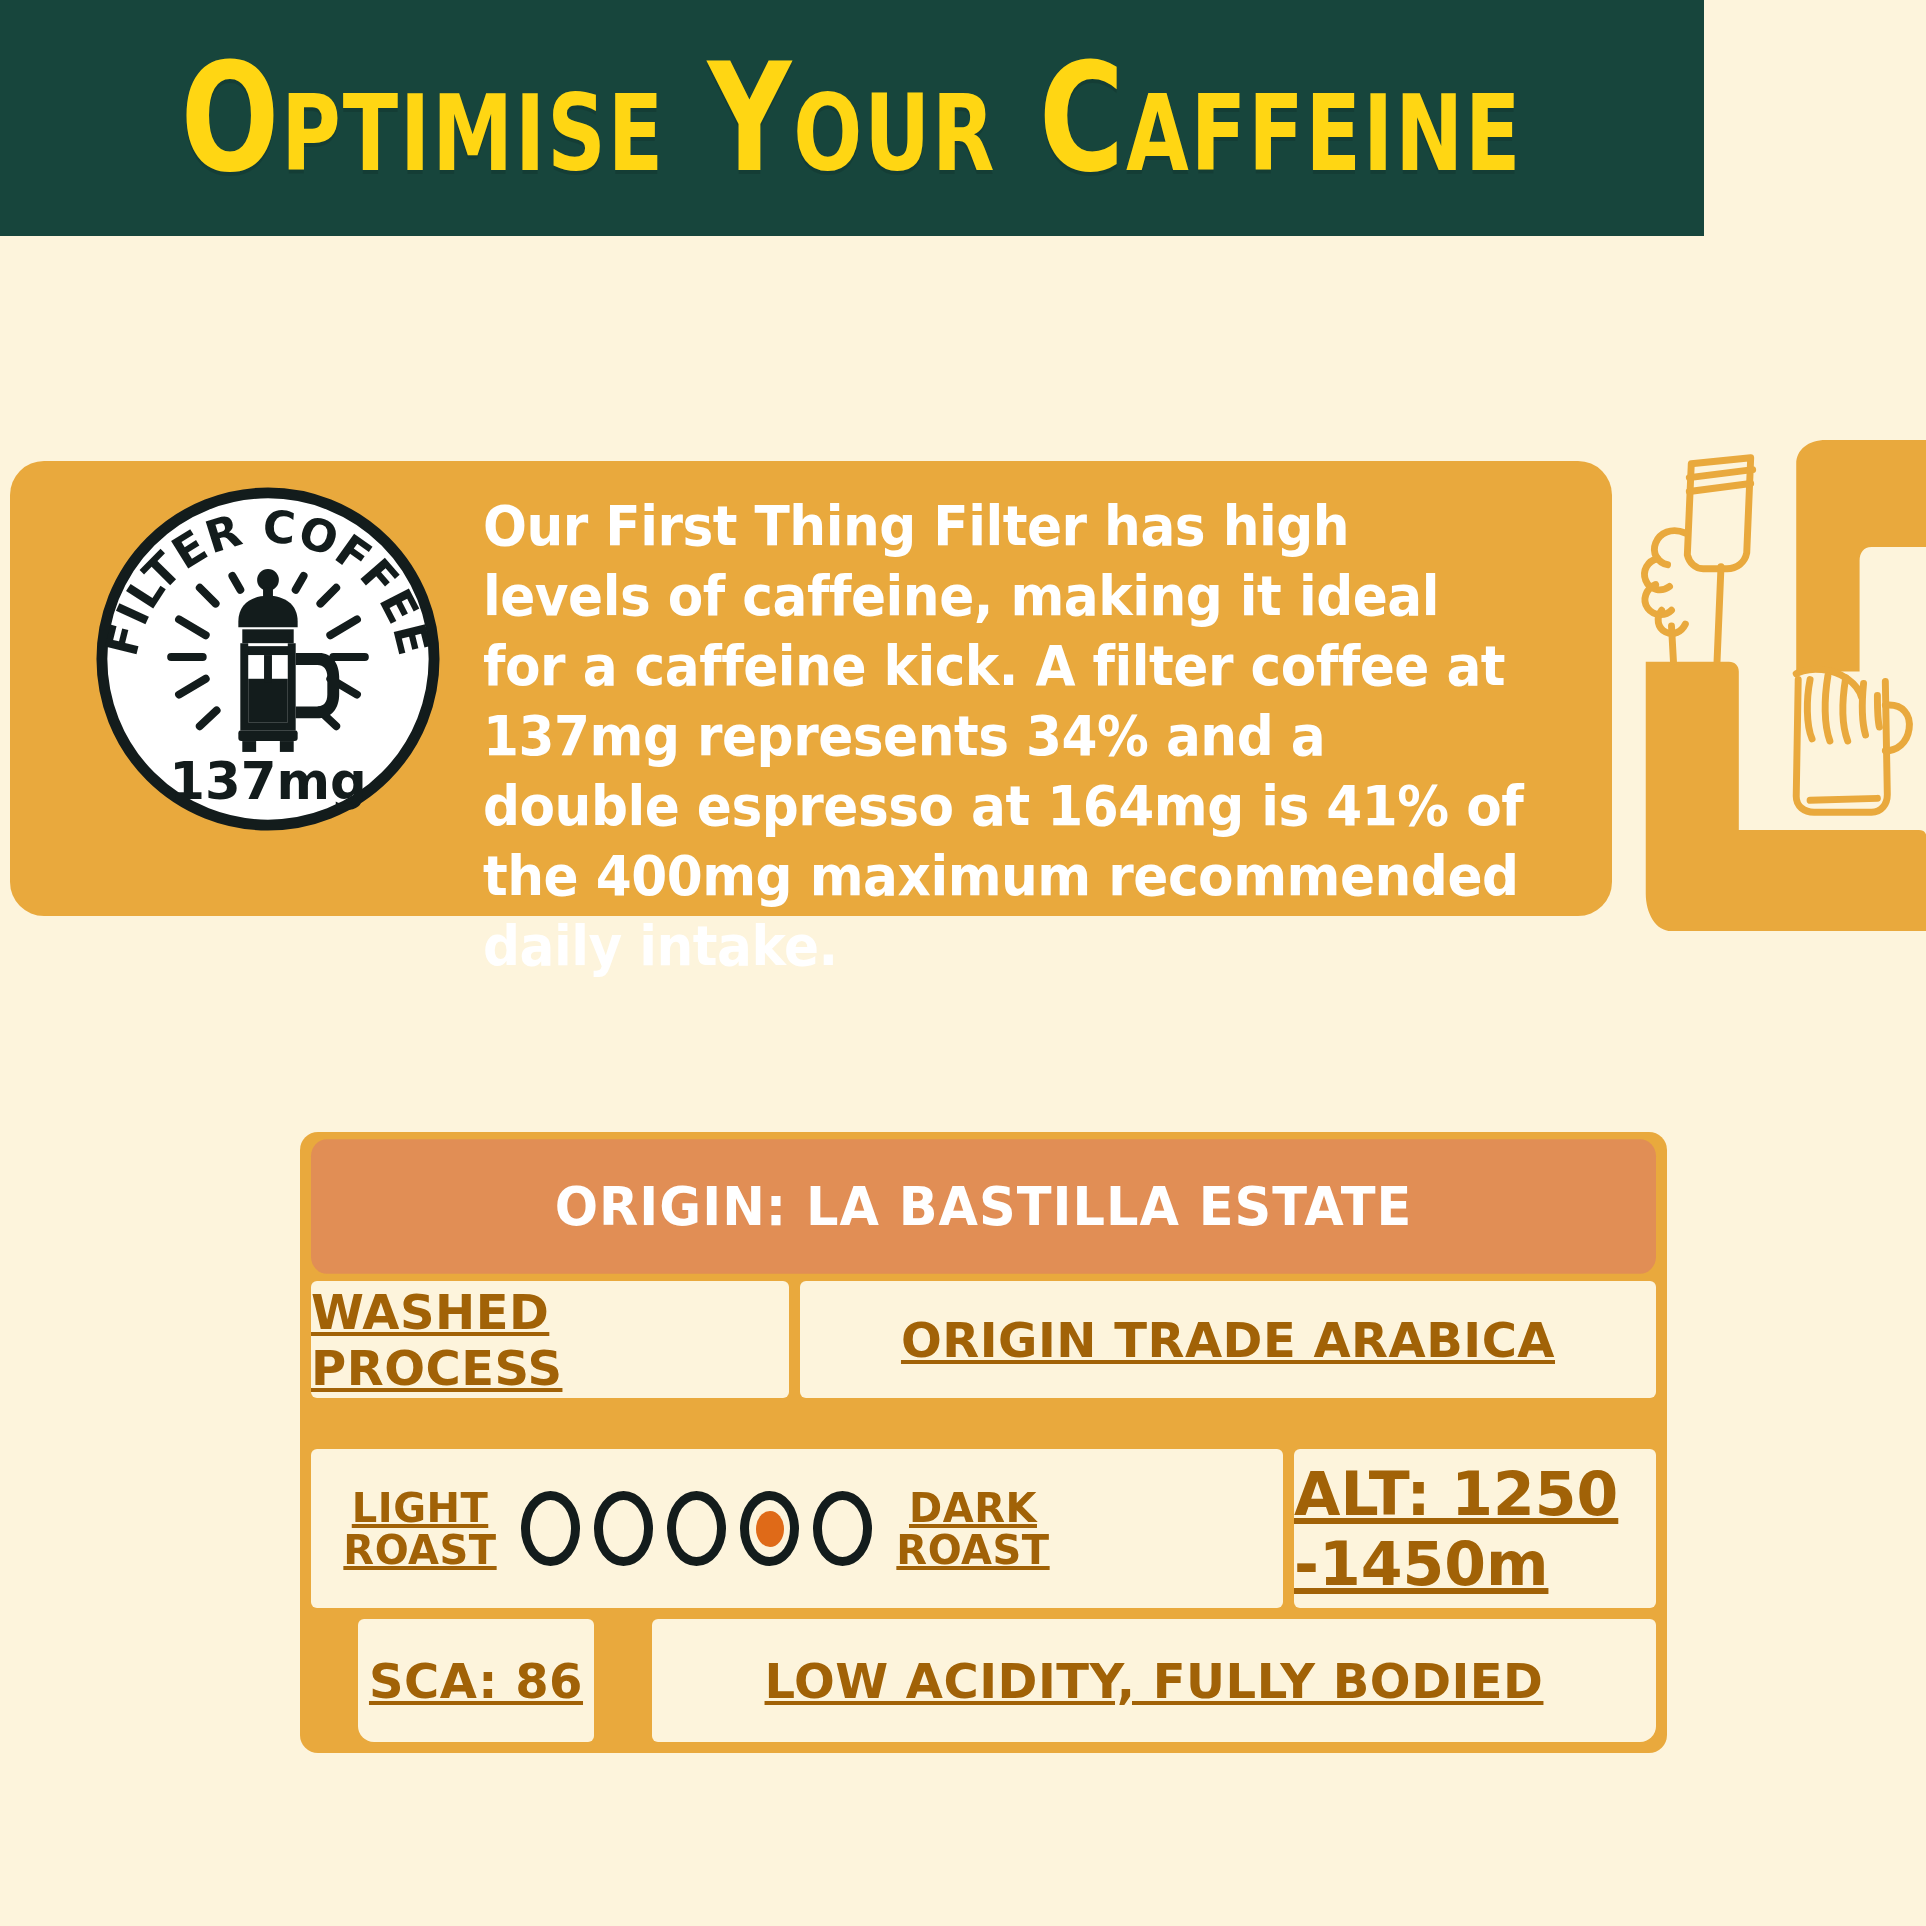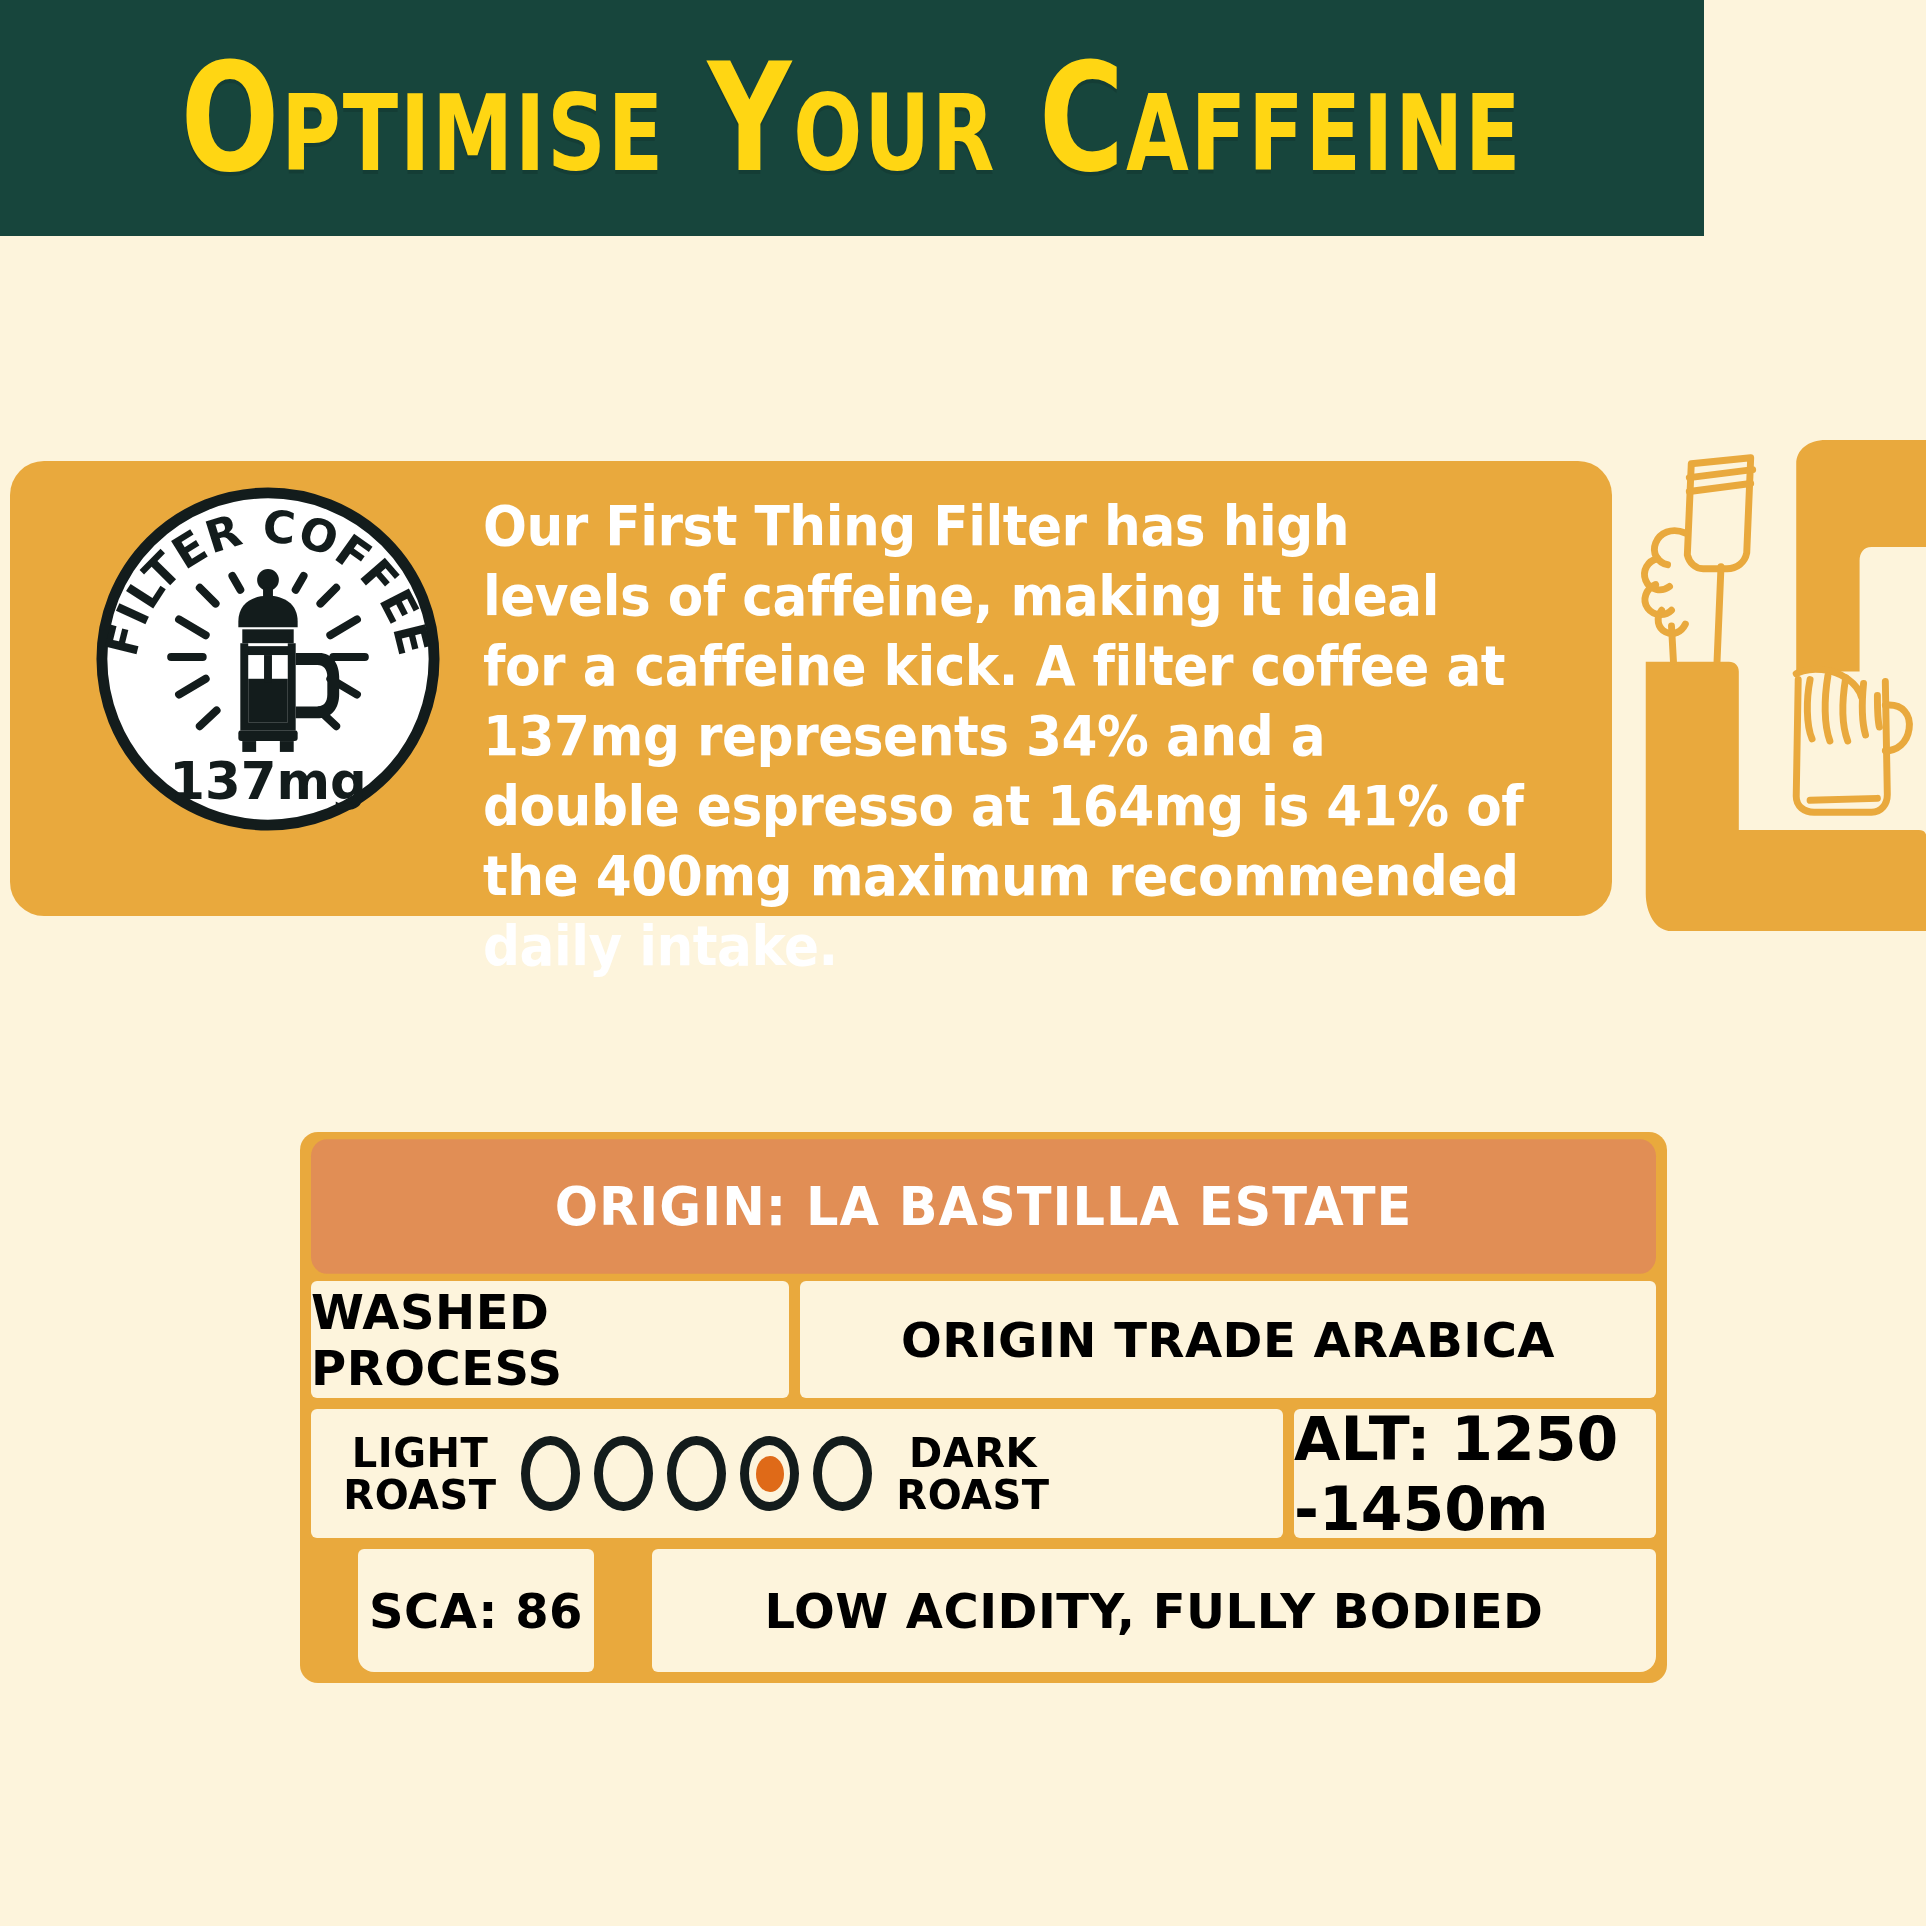--- a/index.html
+++ b/index.html
@@ -117,33 +117,34 @@
   .spec-row {
     display: flex;
     margin-top: 11px;
     gap: 11px;
   }
   .spec-cell {
     background: #fdf4dc;
     display: flex;
     align-items: center;
     justify-content: center;
-    color: #000000;
+    color: #a16207;
     font-family: "DejaVu Sans", sans-serif;
     font-weight: bold;
     font-size: 48px;
     letter-spacing: 0.5px;
     box-sizing: border-box;
     transform: scaleY(1.0);
+    text-decoration: underline;
   }
   .spec-row-1 .spec-cell { height: 117px; }
   .spec-row-1 .cell-process { flex: 0 0 478px; border-radius: 6px 6px 6px 6px; }
   .spec-row-1 .cell-trade   { flex: 1 1 auto;  border-radius: 6px; }
 
-  .spec-row-2 .spec-cell { height: 129px; }
+  .spec-row-2 .spec-cell { height: 159px; margin-top: 40px; }
   .spec-row-2 .cell-roast { flex: 1 1 auto; border-radius: 6px; justify-content: flex-start; padding: 0 16px 0 24px; gap: 16px;}
   .spec-row-2 .cell-alt   { flex: 0 0 362px; border-radius: 6px; }
 
   .spec-row-3 .spec-cell { height: 123px; margin-left: 47px; }
   .spec-row-3 .cell-sca  { flex: 0 0 236px; border-radius: 6px 6px 6px 16px; }
   .spec-row-3 .cell-notes{ flex: 1 1 auto;  border-radius: 6px 6px 16px 6px; }
 
   .roast-label {
     font-size: 40px;
     line-height: 42px;

